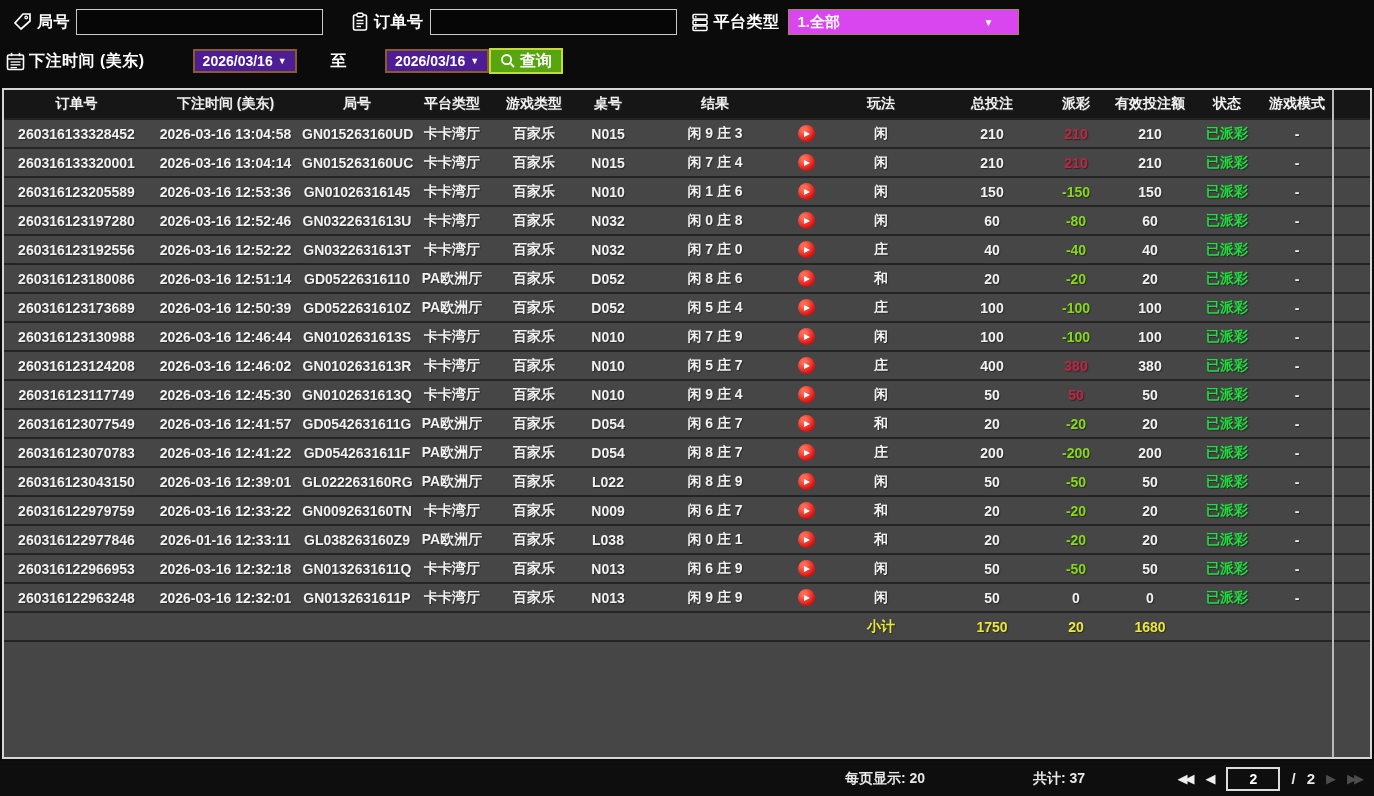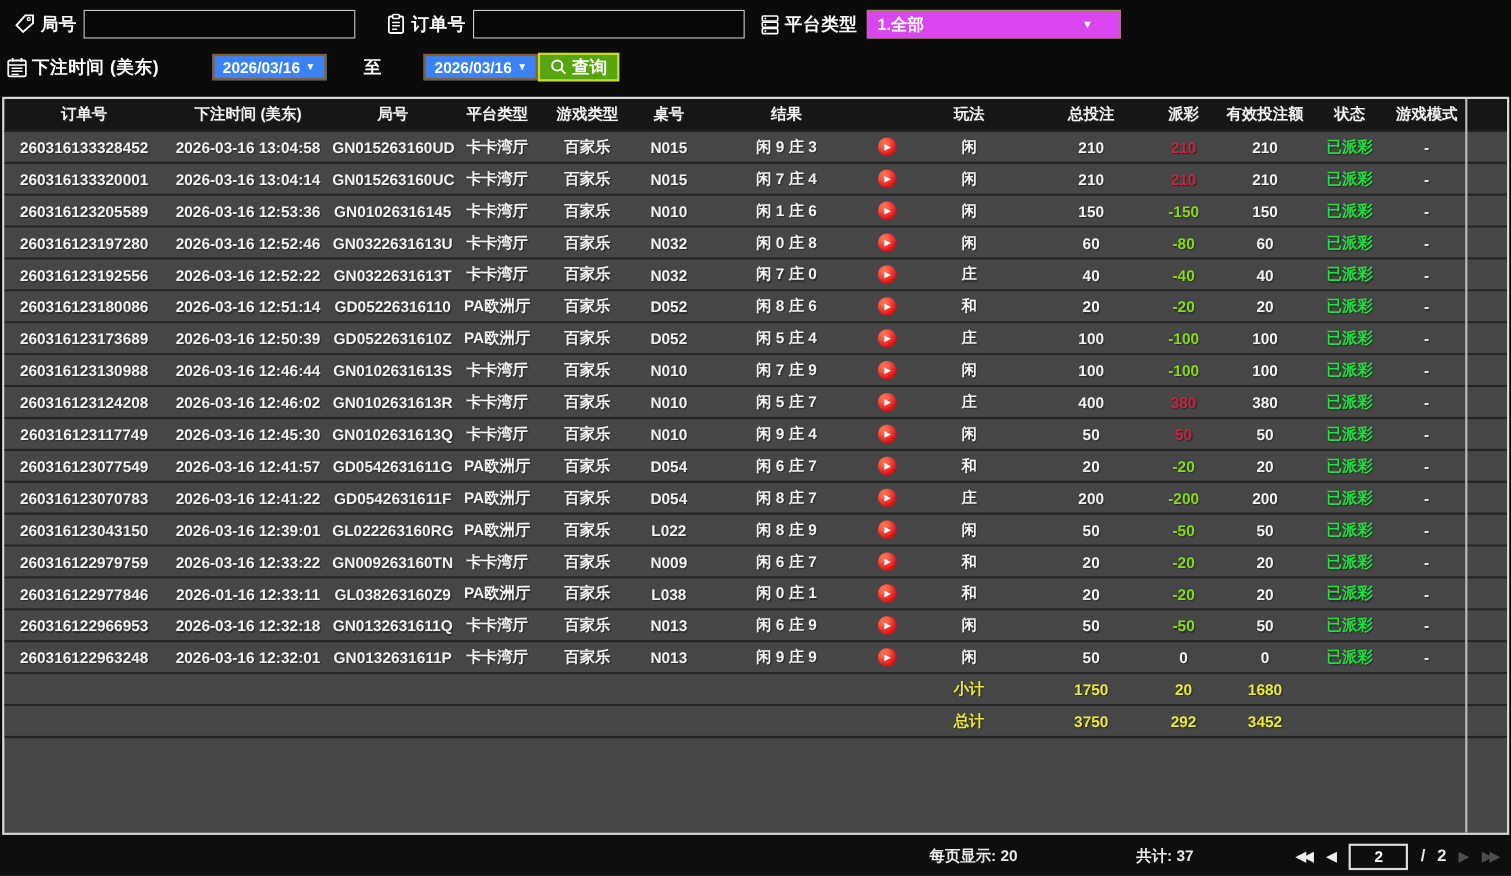--- a/index.html
+++ b/index.html
@@ -22,21 +22,21 @@
     color:#fff;font-family:inherit;font-weight:bold;font-size:14px;padding:0 6px;outline:none;
   }
   .ml-a{margin-left:26px;} .ml-b{margin-left:12px;}
   .dropdown{
     width:196px;height:24px;background:#d946ef;border:1px solid #9d8a55;
     display:flex;align-items:center;justify-content:space-between;
     padding:0 24px 0 9px;font-size:15px;cursor:pointer;margin-left:2px;
   }
   .dd-arrow{font-size:10px;color:#fff;}
   .datebtn{
-    width:104px;height:24px;background:#3b82f6;border:2px solid #8a5c28;
+    width:104px;height:24px;background:#4c1d95;border:2px solid #8a5c28;
     color:#fff;font-family:inherit;font-weight:bold;font-size:14px;
     display:flex;align-items:center;justify-content:center;gap:5px;cursor:pointer;
     margin-left:42px;flex:0 0 auto;
   }
   .datebtn .dd-arrow{font-size:9px;}
   .datebtn.second{margin-left:32px;}
   .to-label{margin-left:34px;font-size:16px;}
   .querybtn{
     height:26px;padding:0 9px;
     background:#57a50f;border:2px solid #c6db39;color:#fff;
@@ -539,26 +539,20 @@
         <div class="cell">-</div>
         <div class="cell"></div>
       </div>
     </div>
   <div class="grid row">
     <div class="cell yellow" style="grid-column:9">小计</div>
     <div class="cell yellow" style="grid-column:10">1750</div>
     <div class="cell yellow" style="grid-column:11">20</div>
     <div class="cell yellow" style="grid-column:12">1680</div>
   </div>
-  <div class="grid row">
-    <div class="cell yellow" style="grid-column:9">总计</div>
-    <div class="cell yellow" style="grid-column:10">3750</div>
-    <div class="cell yellow" style="grid-column:11">292</div>
-    <div class="cell yellow" style="grid-column:12">3452</div>
-  </div>
   <div class="vline"></div>
 </div>
 
 <div class="footerbar">
   <span class="fitem fper">每页显示: 20</span>
   <span class="fitem fcount">共计: 37</span>
   <div class="pager">
     <span class="pbtn">◀◀</span>
     <span class="pbtn single">◀</span>
     <input class="pinput" type="text" value="2" style="">

